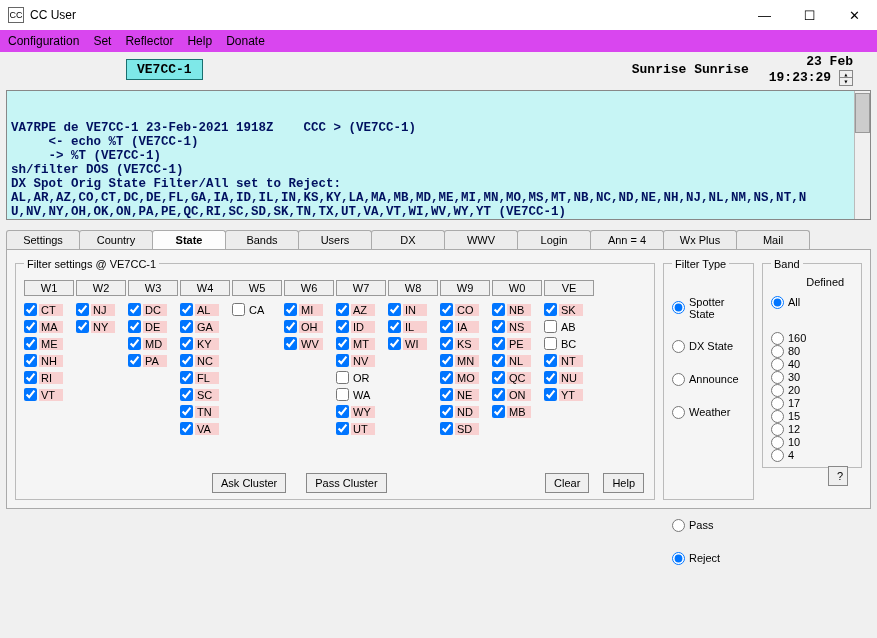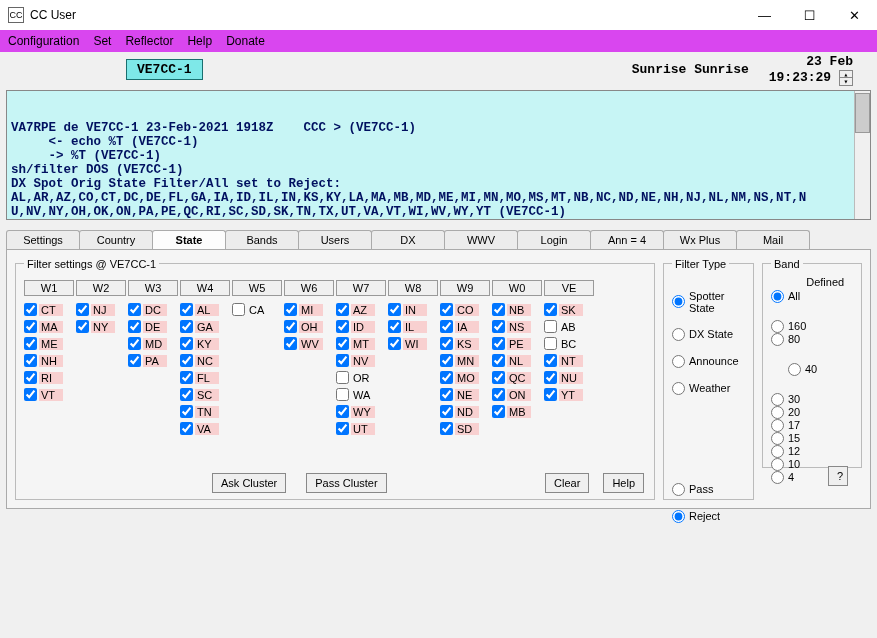--- a/index.html
+++ b/index.html
@@ -61,21 +61,21 @@
 .colhead { width:50px; text-align:center; border:1px solid #999; background:#f0f0f0; padding:1px 0; font-size:11px; margin-right:2px;}
 .cols { display:flex; gap:2px;}
 .col { width:50px;}
 .cell { display:flex; align-items:center; height:16px; margin-bottom:1px; font-family:"Tahoma",sans-serif; font-size:11px;}
 .cell input { margin:0 2px 0 0;}
 .cell .st { display:inline-block; width:24px; padding:0 2px;}
 .hl { background:#f8d0d0;}
 .btnrow { position:absolute; bottom:6px; left:0; right:10px; display:flex; gap:6px;}
 .btnrow .spacer1{ width:190px;}
 .btnrow button, .qbtn { border:1px solid #888; background:#efefef; padding:3px 8px; font-size:11px;}
-.radio-item, .check-item { display:flex; align-items:center; gap:4px; margin:14px 0; font-size:11px;}
+.radio-item, .check-item { display:flex; align-items:center; gap:4px; margin:20px 0; font-size:11px;}
 .radio-item input, .check-item input { margin:0;}
 .bandhead { display:flex; gap:6px; margin-bottom:3px;}
 .q { position:absolute; right:14px; bottom:14px; width:20px;}
 </style>
 </head>
 <body>
 
 <div class="titlebar">
   <span class="icon">CC</span>
   <span class="title">CC User</span>
@@ -439,21 +439,21 @@
       </div>
       <div id="bands">
           <label class="radio-item" style="margin: 0px;">
             <input type="radio" name="bandv" style="">
             <span>160</span>
           </label>
           <label class="radio-item" style="margin: 0px;">
             <input type="radio" name="bandv" style="">
             <span>80</span>
           </label>
-          <label class="radio-item" style="margin: 17px; align-items: center;">
+          <label class="radio-item" style="margin: 0px; align-items: center;">
             <input type="radio" name="bandv" style="">
             <span>40</span>
           </label>
           <label class="radio-item" style="margin: 0px;">
             <input type="radio" name="bandv" style="">
             <span>30</span>
           </label>
           <label class="radio-item" style="margin: 0px;">
             <input type="radio" name="bandv" style="">
             <span>20</span>

